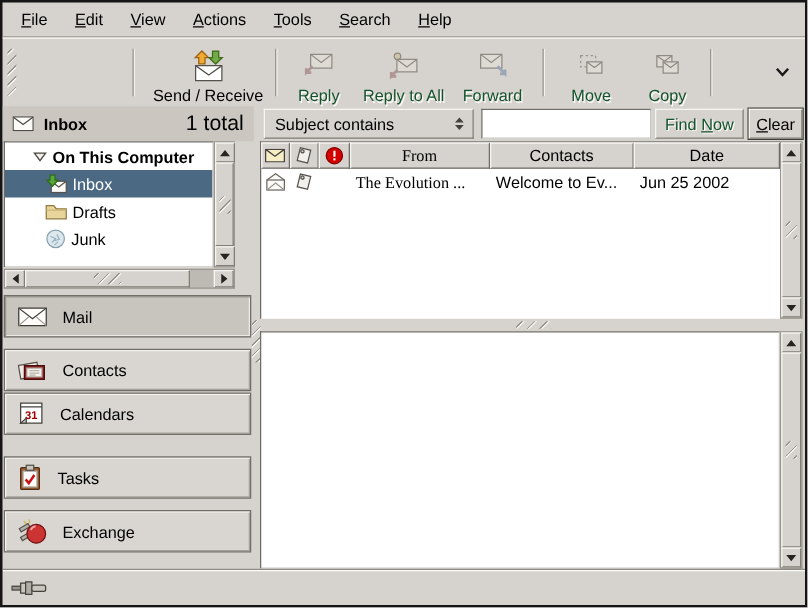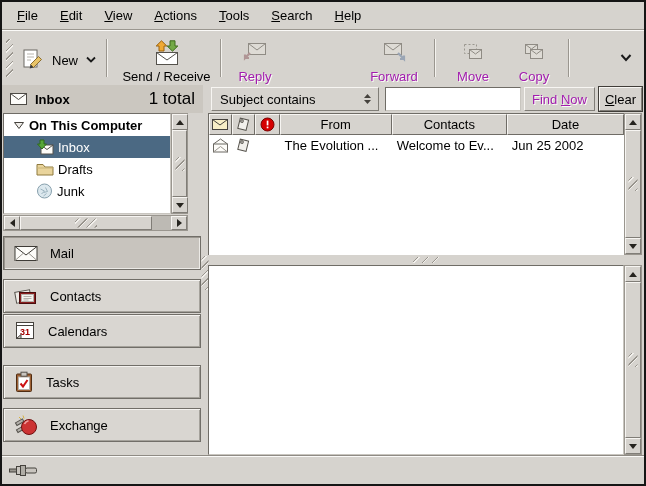--- a/index.html
+++ b/index.html
@@ -5,21 +5,21 @@
   * { box-sizing: border-box; margin: 0; padding: 0; }
   html,body { background:#e8e8e8; }
   #window {
     position:relative; width:646px; height:486px;
     background:#d6d3ce; border:2px solid #151515;
     font-family:"Liberation Sans", sans-serif; font-size:13px; color:#000;
     overflow:hidden;
   }
   
   .raised  { background:#d6d3ce; border:1px solid; border-color:#f7f5f2 #807d77 #807d77 #f7f5f2; }
-  .disabled-text { color:#a21caf; text-shadow:1px 1px 0 #fbfaf8; }
+  .disabled-text { color:#14532d; text-shadow:1px 1px 0 #fbfaf8; }
   u { text-decoration:underline; }
 
   
   .menubar { position:absolute; top:0; left:0; right:0; height:27px;
              display:flex; align-items:center; padding-left:4px; }
   .menu-item { padding:4px 11px; cursor:default; }
   .bar-sep { position:absolute; top:27px; left:0; right:0; height:2px;
              border-top:1px solid #9a968f; border-bottom:1px solid #fbfaf8; }
 
   
@@ -47,21 +47,21 @@
                   border:1px solid; border-color:#6f6c66 #c8c5bf #c8c5bf #6f6c66;
                   font:13px "Liberation Sans",sans-serif; padding:0 4px; background:#fff; }
   .btn { display:flex; align-items:center; justify-content:center; cursor:default; }
   .find-btn  { position:absolute; left:321px; top:2px; width:71px; height:24px; }
   .clear-btn { position:absolute; left:396px; top:2px; width:43px; height:24px;
                box-shadow:0 0 0 1px #403d38; }
 
   
   .tree-box { position:absolute; top:111px; left:1px; width:168px; height:101px;
               background:#fff; border:1px solid; border-color:#6f6c66 #c8c5bf #c8c5bf #6f6c66; overflow:hidden; }
-  .tree-row { height:22px; display:flex; align-items:center; gap:4px; padding-left:9px; white-space:nowrap; }
+  .tree-row { height:22px; display:flex; align-items:center; gap:4px; padding-left:22px; white-space:nowrap; }
   .tree-root { font-weight:bold; }
   .tree-child { padding-left:32px; }
   .tree-row.selected { background:#4b6983; color:#fff; }
   
   .sb { position:absolute; background:#bdbab4; border:1px solid #9a968f; }
   .sb-btn { position:absolute; width:16px; height:16px; background:#d6d3ce;
             border:1px solid; border-color:#f7f5f2 #807d77 #807d77 #f7f5f2;
             display:flex; align-items:center; justify-content:center; }
   .sb-thumb { position:absolute; background:#d6d3ce;
             border:1px solid; border-color:#f7f5f2 #807d77 #807d77 #f7f5f2; }
@@ -91,21 +91,21 @@
 
   
   .list-pane { position:absolute; left:206px; top:111px; width:416px; height:142px;
                background:#fff; border-left:1px solid #6f6c66; border-top:1px solid #6f6c66; }
   .mt-head { display:flex; height:21px; }
   .mt-hcell { background:#d6d3ce; border:1px solid; border-color:#f7f5f2 #6f6c66 #6f6c66 #f7f5f2;
               display:flex; align-items:center; justify-content:center; overflow:hidden; }
   .mt-row { display:flex; height:21px; align-items:center; }
   .mt-cell { display:flex; align-items:center; padding-left:5px; overflow:hidden; white-space:nowrap; }
   .c-ic1{width:23px;} .c-ic2{width:23px;} .c-ic3{width:25px;}
-  .c-from{width:113px;} .c-subj{width:116px;} .c-date{width:118px;}
+  .c-from{width:113px;font-family:Liberation Serif, serif;} .c-subj{width:116px;} .c-date{width:118px;}
   .icon-c { justify-content:center; padding-left:0; }
 
   
   .preview { position:absolute; left:206px; top:263px; width:416px; height:190px;
              background:#fff; border:1px solid; border-color:#6f6c66 #c8c5bf #c8c5bf #6f6c66; }
 
   
   .statusbar { position:absolute; left:0; right:0; bottom:0; height:29px;
                border-top:1px solid #8f8b84; box-shadow:inset 0 1px 0 #fbfaf8;
                display:flex; align-items:center; padding-left:7px; }
@@ -123,36 +123,20 @@
     <div class="menu-item"><u>A</u>ctions</div>
     <div class="menu-item"><u>T</u>ools</div>
     <div class="menu-item"><u>S</u>earch</div>
     <div class="menu-item"><u>H</u>elp</div>
   </div>
   <div class="bar-sep"></div>
 
   <div class="toolbar">
     <div class="tb-grip"></div>
 
-    <div class="tb-new">
-      <span class="icon">
-        <svg width="24" height="24" viewBox="0 0 24 24">
-          <rect x="3" y="2" width="13" height="17" fill="#fff" stroke="#6b6862"></rect>
-          <path d="M6 6h7M6 9h7M6 12h4" stroke="#b8b5ae" fill="none"></path>
-          <path d="M9.5 16.5 L17.5 8.5 L20.5 11.5 L12.5 19.5 Z" fill="#e9c468" stroke="#8a6d2f"></path>
-          <path d="M9.5 16.5 L12.5 19.5 L8.7 20.5 Z" fill="#3a3a3a"></path>
-        </svg>
-      </span>
-      <span class="lbl">New</span>
-      <span class="icon">
-        <svg width="12" height="8" viewBox="0 0 12 8">
-            <path d="M2 1.5 L6 5.5 L10 1.5" fill="none" stroke="#1a1a1a" stroke-width="1.8"></path>
-          </svg>
-      </span>
-    </div>
 
     <div class="tb-sep" style="left:104px"></div>
 
     <div class="tb-btn" style="left:113px;width:103px">
       <span class="icon">
         <svg width="26" height="26" viewBox="0 0 26 26">
           <path d="M5 11 V6 H2.2 L7.5 0.8 L12.8 6 H10 V11 Z" fill="#f0a933" stroke="#9a6210"></path>
           <path d="M16 0.8 V6 H13.2 L18.5 11.2 L23.8 6 H21 V0.8 Z" fill="#73a946" stroke="#3f6b1c"></path>
           <rect x="2.5" y="12.5" width="21" height="12" fill="#fff" stroke="#55524c"></rect>
           <path d="M2.5 12.5 L13 20 L23.5 12.5" fill="none" stroke="#55524c"></path>
@@ -167,20 +151,31 @@
       <span class="icon">
         <svg width="26" height="26" viewBox="0 0 26 26">
           <rect x="6.5" y="3.5" width="17" height="11" fill="#dedbd5" stroke="#8f8b84"></rect>
           <path d="M6.5 3.5 L15 10 L23.5 3.5" fill="none" stroke="#8f8b84"></path>
           <path d="M8 13 L3 18 L3 14.5 M3 18 L7 18" fill="none" stroke="#b09595" stroke-width="2.2"></path>
         </svg>
       </span>
       <span class="lbl disabled-text">Reply</span>
     </div>
 
+    <div class="tb-btn" style="left:283px;width:76px">
+      <span class="icon">
+        <svg width="26" height="26" viewBox="0 0 26 26">
+          <circle cx="8" cy="5" r="2.6" fill="#cfc4a6" stroke="#8f8b84"></circle>
+          <rect x="7.5" y="7.5" width="16" height="10" fill="#dedbd5" stroke="#8f8b84"></rect>
+          <path d="M7.5 7.5 L15.5 13.5 L23.5 7.5" fill="none" stroke="#8f8b84"></path>
+          <path d="M8 16 L3 21 L3 17.5 M3 21 L7 21" fill="none" stroke="#b09595" stroke-width="2.2"></path>
+        </svg>
+      </span>
+      <span class="lbl disabled-text">Reply to All</span>
+    </div>
 
     <div class="tb-btn" style="left:363px;width:58px">
       <span class="icon">
         <svg width="26" height="26" viewBox="0 0 26 26">
           <rect x="3.5" y="3.5" width="17" height="11" fill="#dedbd5" stroke="#8f8b84"></rect>
           <path d="M3.5 3.5 L12 10 L20.5 3.5" fill="none" stroke="#8f8b84"></path>
           <path d="M17 13 L23 19 L23 15.5 M23 19 L19 19" fill="none" stroke="#9aa5b5" stroke-width="2.2"></path>
         </svg>
       </span>
       <span class="lbl disabled-text">Forward</span>

